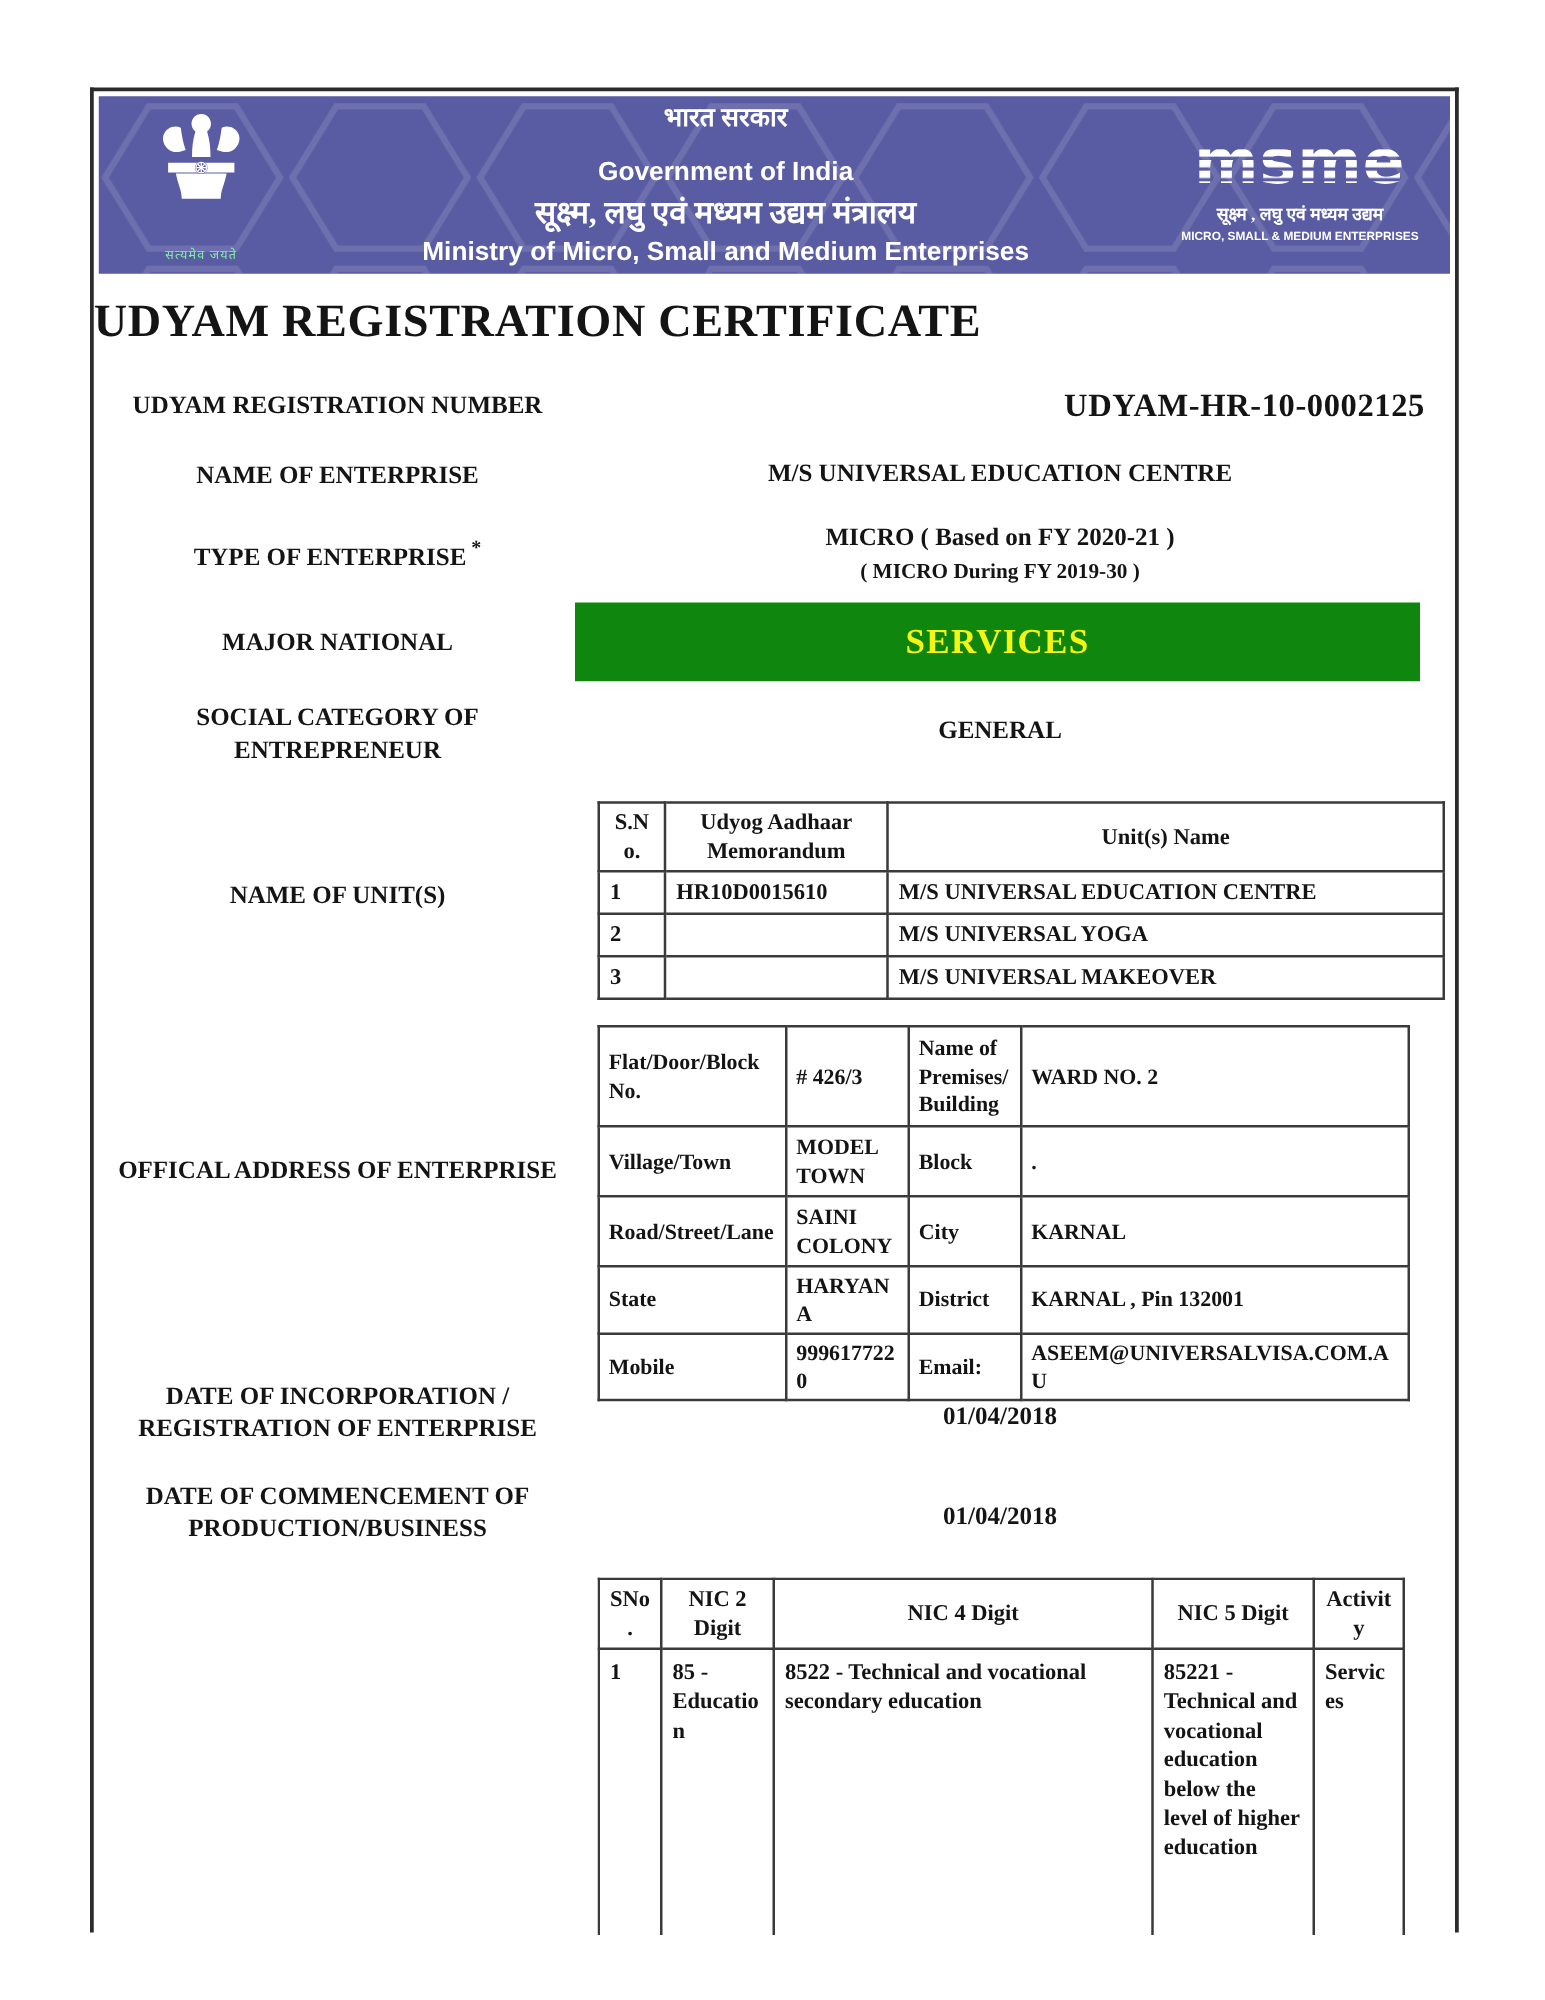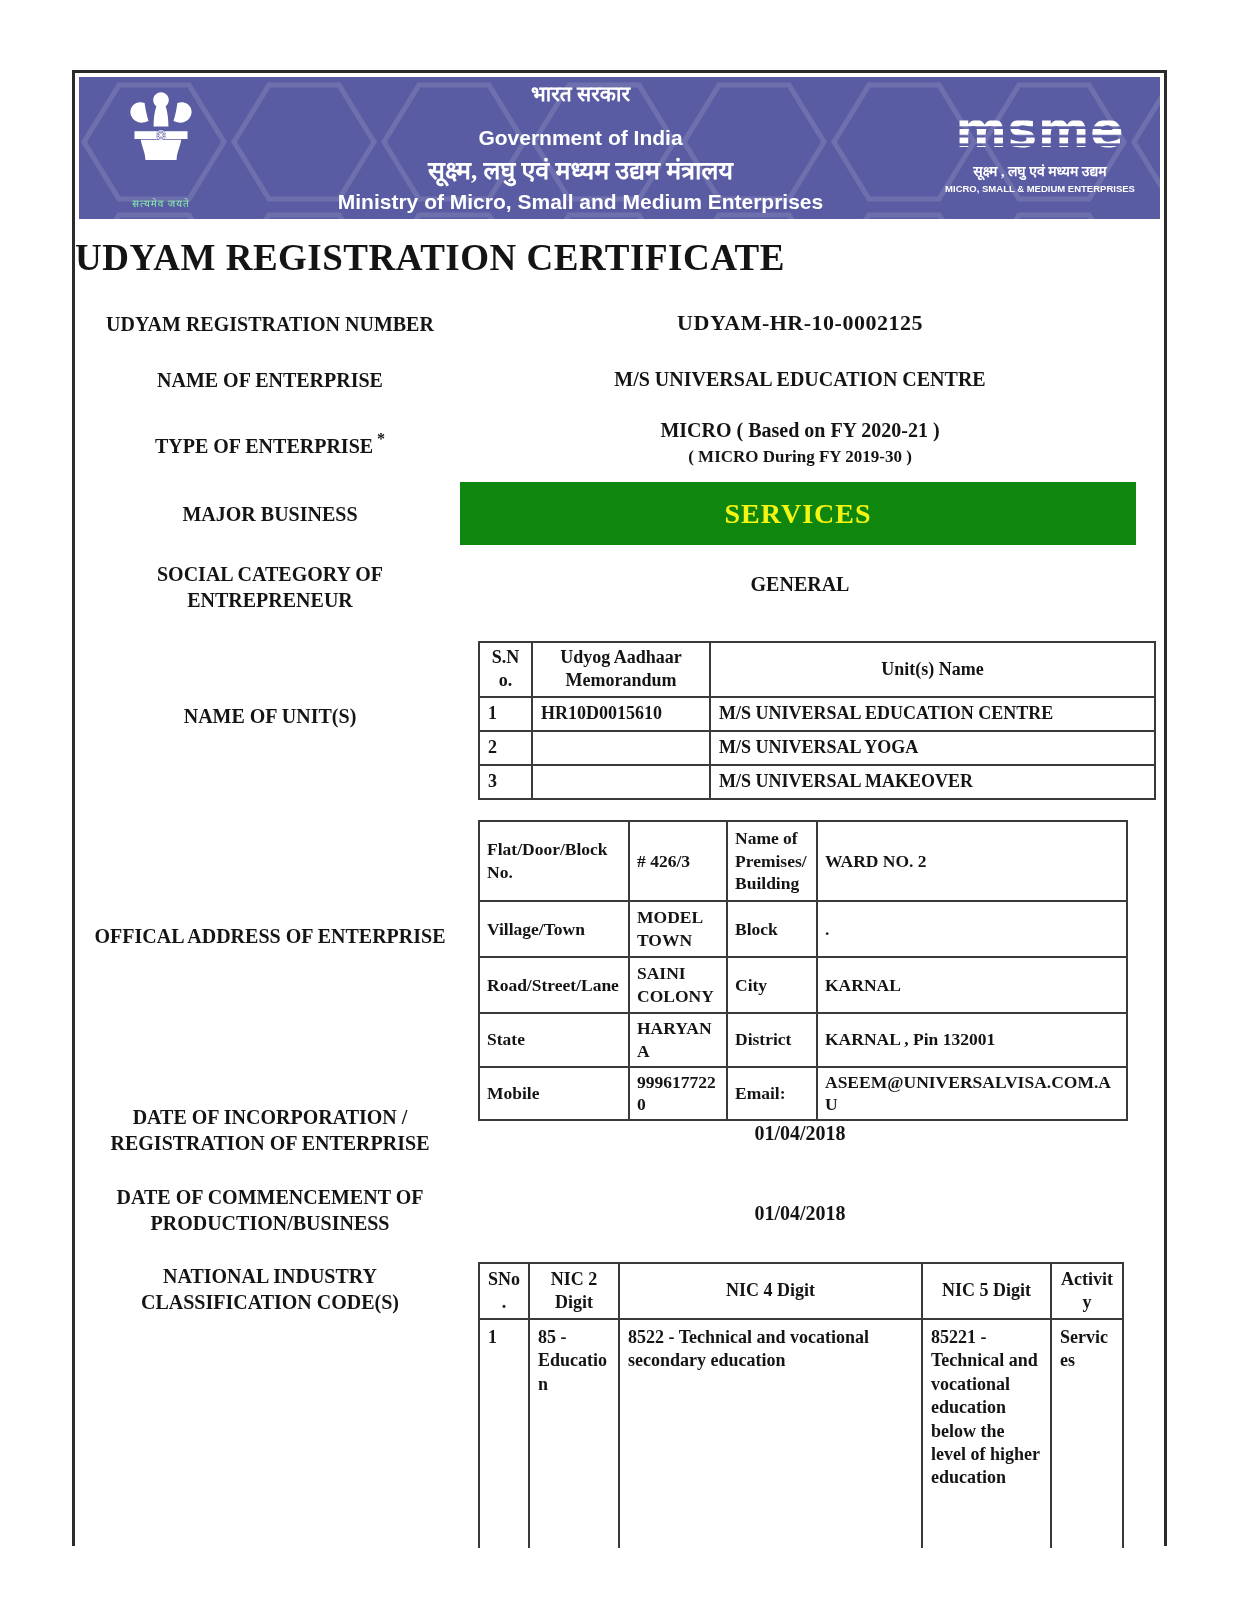--- a/index.html
+++ b/index.html
@@ -27,21 +27,21 @@
 
   
   .cert-title { position:absolute; top:163px; left:0; width:100%; text-align:left;
     font-size:37px; font-weight:700; letter-spacing:.5px; }
 
   
   .lbl { position:absolute; left:13px; width:364px; text-align:center;
     font-size:20px; font-weight:700; line-height:1.28; }
   .val { position:absolute; left:385px; width:680px; text-align:center;
     font-size:20px; font-weight:700; line-height:1.25; }
-  .val.big { font-size:22px; letter-spacing:.5px; }
+  .val.big { font-size:26px; letter-spacing:.5px;text-align:right; }
   .val .sub { display:block; font-size:17px; margin-top:3px; }
   sup.ast { font-size:16px; vertical-align:9px; margin-left:4px; }
 
   .banner { position:absolute; left:385px; top:409px; width:676px; height:63px;
     background:#0f870f; display:flex; align-items:center; justify-content:center; }
   .banner span { color:#f5f513; font-size:28px; font-weight:700; letter-spacing:1px; }
 
   
   table { border-collapse:collapse; font-weight:700; background:#fff; table-layout:fixed; }
   th, td { border:2px solid #3a3a3a; padding:3px 8px; font-size:18px; text-align:left;
@@ -125,21 +125,21 @@
 
   <div class="lbl" style="top:239px">UDYAM REGISTRATION NUMBER</div>
   <div class="val big" style="top:236px">UDYAM-HR-10-0002125</div>
 
   <div class="lbl" style="top:295px">NAME OF ENTERPRISE</div>
   <div class="val" style="top:294px">M/S UNIVERSAL EDUCATION CENTRE</div>
 
   <div class="lbl" style="top:356px"><span>TYPE OF ENTERPRISE</span><sup class="ast">*</sup></div>
   <div class="val" style="top:345px"><span>MICRO ( Based on FY 2020-21 )</span><span class="sub">( MICRO During FY 2019-30 )</span></div>
 
-  <div class="lbl" style="top:429px">MAJOR BUSINESS</div>
+  <div class="lbl" style="top:429px">MAJOR NATIONAL</div>
   <div class="banner">
     <span>SERVICES</span>
   </div>
 
   <div class="lbl" style="top:489px">SOCIAL CATEGORY OF ENTREPRENEUR</div>
   <div class="val" style="top:499px">GENERAL</div>
 
   <div class="lbl" style="top:631px">NAME OF UNIT(S)</div>
   <table class="units-table">
     <colgroup>
@@ -212,21 +212,20 @@
     </tr>
   </tbody>
     </table>
 
   <div class="lbl" style="top:1032px">DATE OF INCORPORATION / REGISTRATION OF ENTERPRISE</div>
   <div class="val" style="top:1048px">01/04/2018</div>
 
   <div class="lbl" style="top:1112px">DATE OF COMMENCEMENT OF PRODUCTION/BUSINESS</div>
   <div class="val" style="top:1128px">01/04/2018</div>
 
-  <div class="lbl" style="top:1191px">NATIONAL INDUSTRY CLASSIFICATION CODE(S)</div>
   <div class="nic-clip">
     <table class="nic-table">
       <colgroup>
           <col style="width:50px">
           <col style="width:90px">
           <col style="width:303px">
           <col style="width:129px">
           <col>
         </colgroup>
       <tbody>

